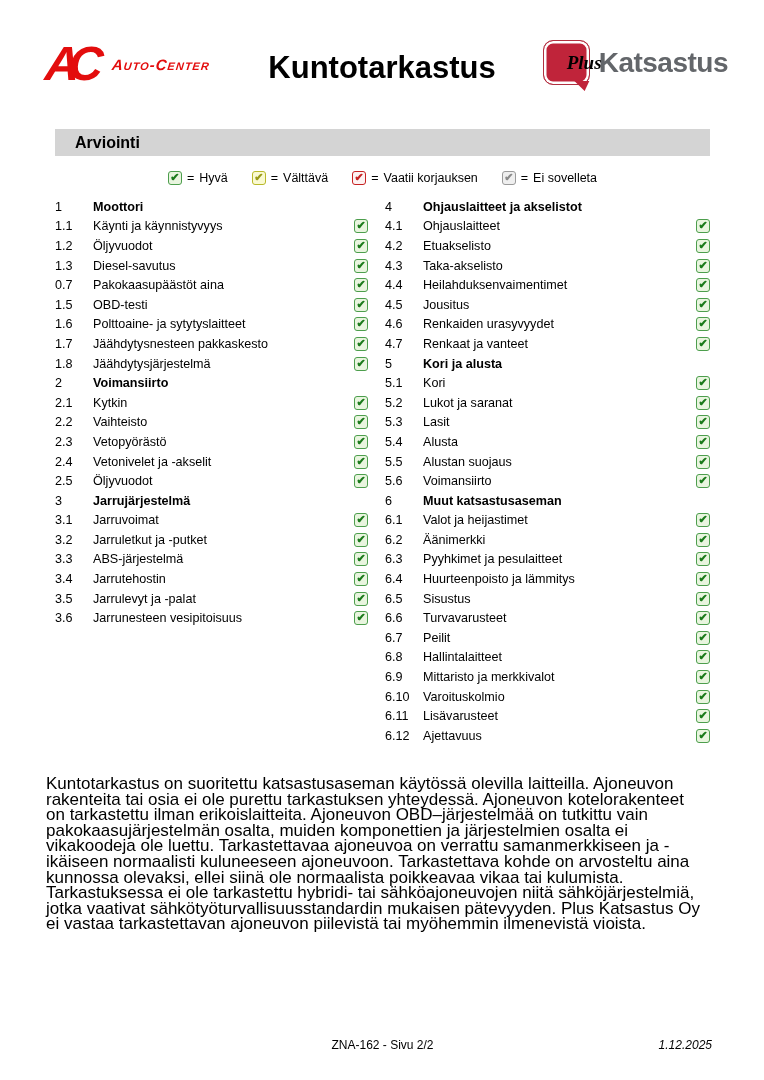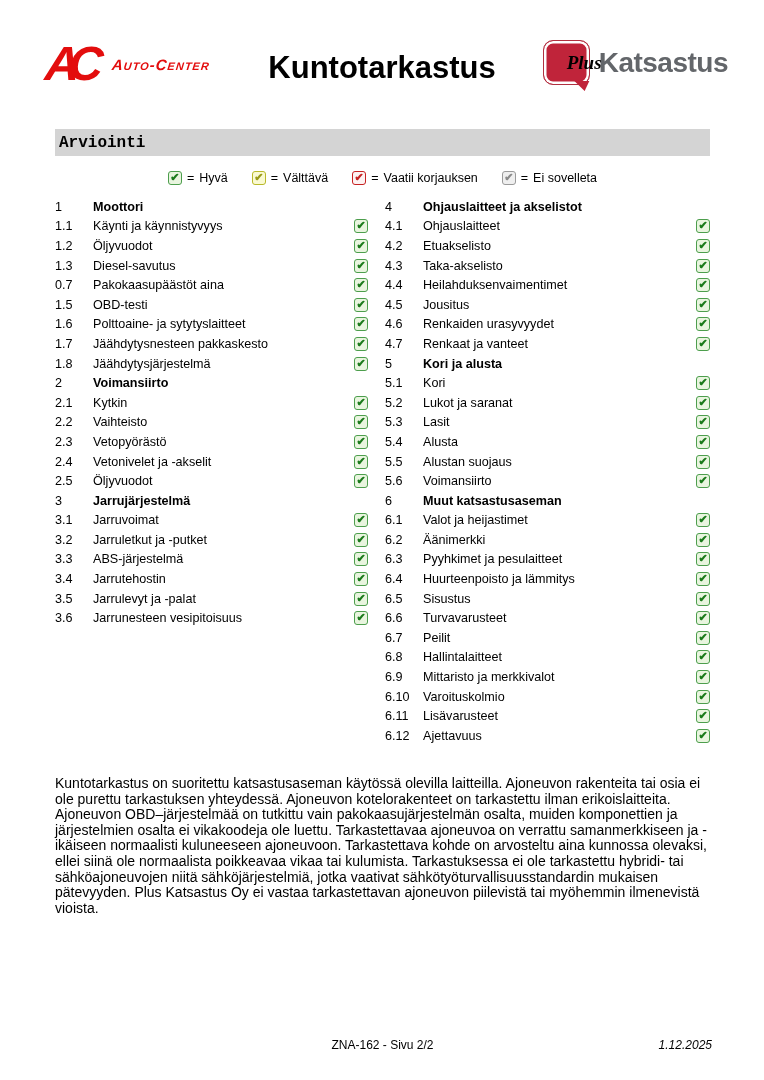--- a/index.html
+++ b/index.html
@@ -19,41 +19,41 @@
   .plus-bubble{position:relative;width:45px;height:43px;background:#c0243a;
     border:1.5px solid #b03040;border-radius:10px;box-shadow:inset 0 0 0 2.5px #fff;
     display:flex;align-items:center;justify-content:center;}
   .plus-bubble:after{content:"";position:absolute;bottom:-7px;right:2px;width:0;height:0;
     border-left:15px solid transparent;border-top:10px solid #c0243a;transform:skewX(-25deg);}
   .plus-text{color:#000000;font-family:"Liberation Serif",serif;font-style:italic;
     font-weight:bold;font-size:19px;margin-left:36px;}
   .katsastus-text{color:#63666a;font-weight:bold;font-size:28px;margin-left:9px;letter-spacing:-0.5px;}
   
   .section-bar{position:absolute;left:55px;top:129px;width:655px;height:27px;background:#d4d4d4;
-    display:flex;align-items:center;box-sizing:border-box;padding-left:4px;
-    font-weight:bold;font-size:16px;font-family:Liberation Mono, monospace;}
+    display:flex;align-items:center;box-sizing:border-box;padding-left:20px;
+    font-weight:bold;font-size:16px;}
   
   .legend{position:absolute;left:55px;top:171px;width:655px;display:flex;
     justify-content:center;align-items:center;gap:24px;font-size:12.5px;}
   .legend-item{display:inline-flex;align-items:center;gap:5px;}
   
   .cb{width:12px;height:12px;border-radius:3px;border:1.5px solid #4d9e4d;background:#e9f5df;
     display:inline-flex;align-items:center;justify-content:center;flex:none;}
   .cb-check{font-size:11px;line-height:1;font-weight:bold;margin-top:-1px;}
   
   .checklist{position:absolute;left:55px;top:197px;width:655px;display:flex;align-items:flex-start;}
   .col{display:block;}
   .col-left{width:313px;margin-right:17px;}
   .col-right{width:325px;}
   .row{display:flex;align-items:center;height:19.6px;font-size:12.6px;}
   .num{width:38px;flex:none;}
   .label{flex:1;white-space:nowrap;overflow:hidden;}
   .section-row .label{font-weight:bold;}
   
-  .disclaimer{position:absolute;left:55px;top:776px;width:657px;font-size:14px;line-height:15.6px;}
+  .disclaimer{position:absolute;left:46px;top:776px;width:657px;font-size:17px;line-height:15.6px;}
   
   .footer-center{position:absolute;left:55px;top:1038px;width:655px;text-align:center;
     font-size:12px;}
   .footer-date{position:absolute;right:52px;top:1038px;font-style:italic;font-size:12px;margin-left:30px;}
 </style>
 </head>
 <body>
 
 <div class="page">
 

